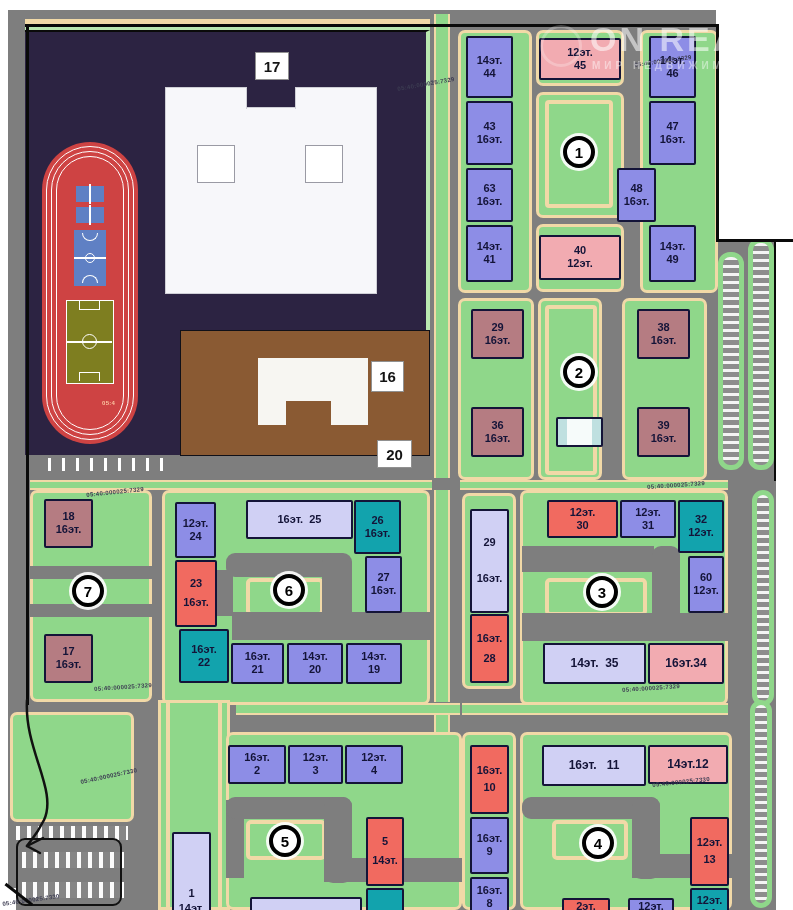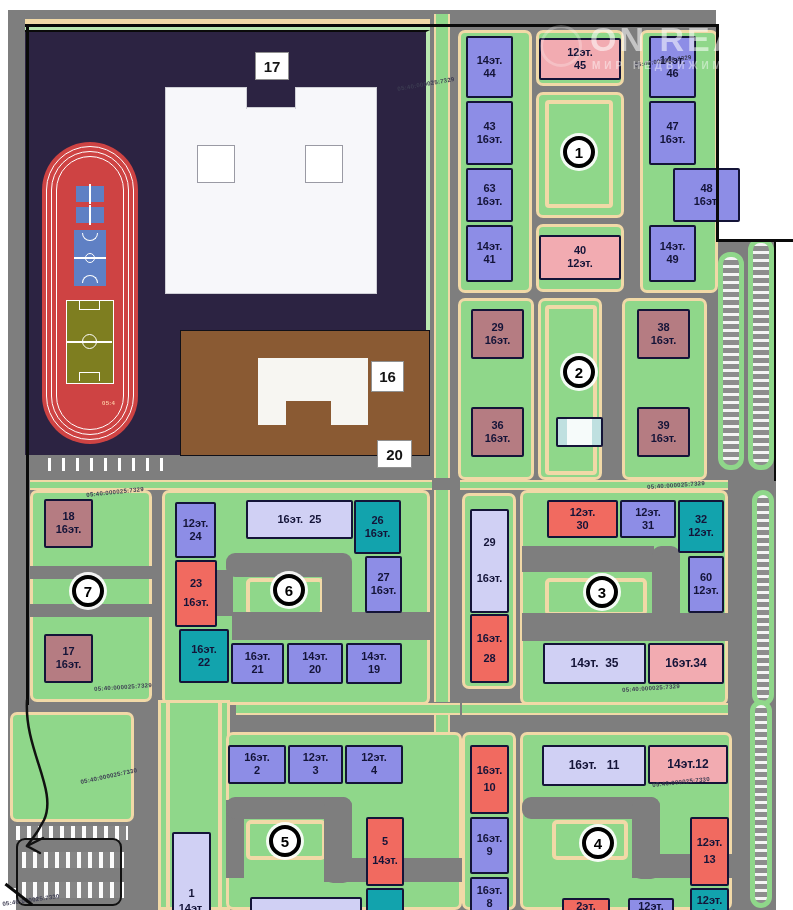--- a/index.html
+++ b/index.html
@@ -193,21 +193,21 @@
 
   <div id="b-layer" class="abs" style="left:0;top:0;width:0;height:0;z-index:30">
       <div class="building c-purple" style="left: 466px; top: 36px; width: 47px; height: 62px;"><div>14эт.</div><div>44</div></div>
       <div class="building c-purple" style="left: 466px; top: 101px; width: 47px; height: 64px;"><div>43</div><div>16эт.</div></div>
       <div class="building c-purple" style="left: 466px; top: 168px; width: 47px; height: 54px;"><div>63</div><div>16эт.</div></div>
       <div class="building c-purple" style="left: 466px; top: 225px; width: 47px; height: 57px;"><div>14эт.</div><div>41</div></div>
       <div class="building c-pink" style="left: 539px; top: 38px; width: 82px; height: 42px;"><div>12эт.</div><div>45</div></div>
       <div class="building c-pink" style="left: 539px; top: 227px; width: 82px; height: 45px; margin-top: 8px;"><div>40</div><div>12эт.</div></div>
       <div class="building c-purple" style="left: 649px; top: 36px; width: 47px; height: 62px;"><div>14эт.</div><div>46</div></div>
       <div class="building c-purple" style="left: 649px; top: 101px; width: 47px; height: 64px;"><div>47</div><div>16эт.</div></div>
-      <div class="building c-purple" style="left: 673px; top: 168px; width: 67px; height: 54px;"><div>48</div><div>16эт.</div></div>
+      <div class="building c-purple" style="left: 617px; top: 168px; width: 39px; height: 54px;"><div>48</div><div>16эт.</div></div>
       <div class="building c-purple" style="left: 649px; top: 225px; width: 47px; height: 57px;"><div>14эт.</div><div>49</div></div>
       <div class="building c-maroon" style="left: 471px; top: 309px; width: 53px; height: 50px;"><div>29</div><div>16эт.</div></div>
       <div class="building c-maroon" style="left: 637px; top: 309px; width: 53px; height: 50px;"><div>38</div><div>16эт.</div></div>
       <div class="building c-maroon" style="left: 471px; top: 407px; width: 53px; height: 50px;"><div>36</div><div>16эт.</div></div>
       <div class="building c-maroon" style="left: 637px; top: 407px; width: 53px; height: 50px;"><div>39</div><div>16эт.</div></div>
       <div class="building c-white_bldg" style="left: 556px; top: 417px; width: 47px; height: 30px;"></div>
       <div class="building c-maroon" style="left: 44px; top: 499px; width: 49px; height: 49px;"><div>18</div><div>16эт.</div></div>
       <div class="building c-maroon" style="left: 44px; top: 634px; width: 49px; height: 49px;"><div>17</div><div>16эт.</div></div>
       <div class="building c-purple" style="left: 175px; top: 502px; width: 41px; height: 56px;"><div>12эт.</div><div>24</div></div>
       <div class="building c-red" style="left: 175px; top: 560px; width: 42px; height: 67px; gap: 7px;"><div>23</div><div>16эт.</div></div>

